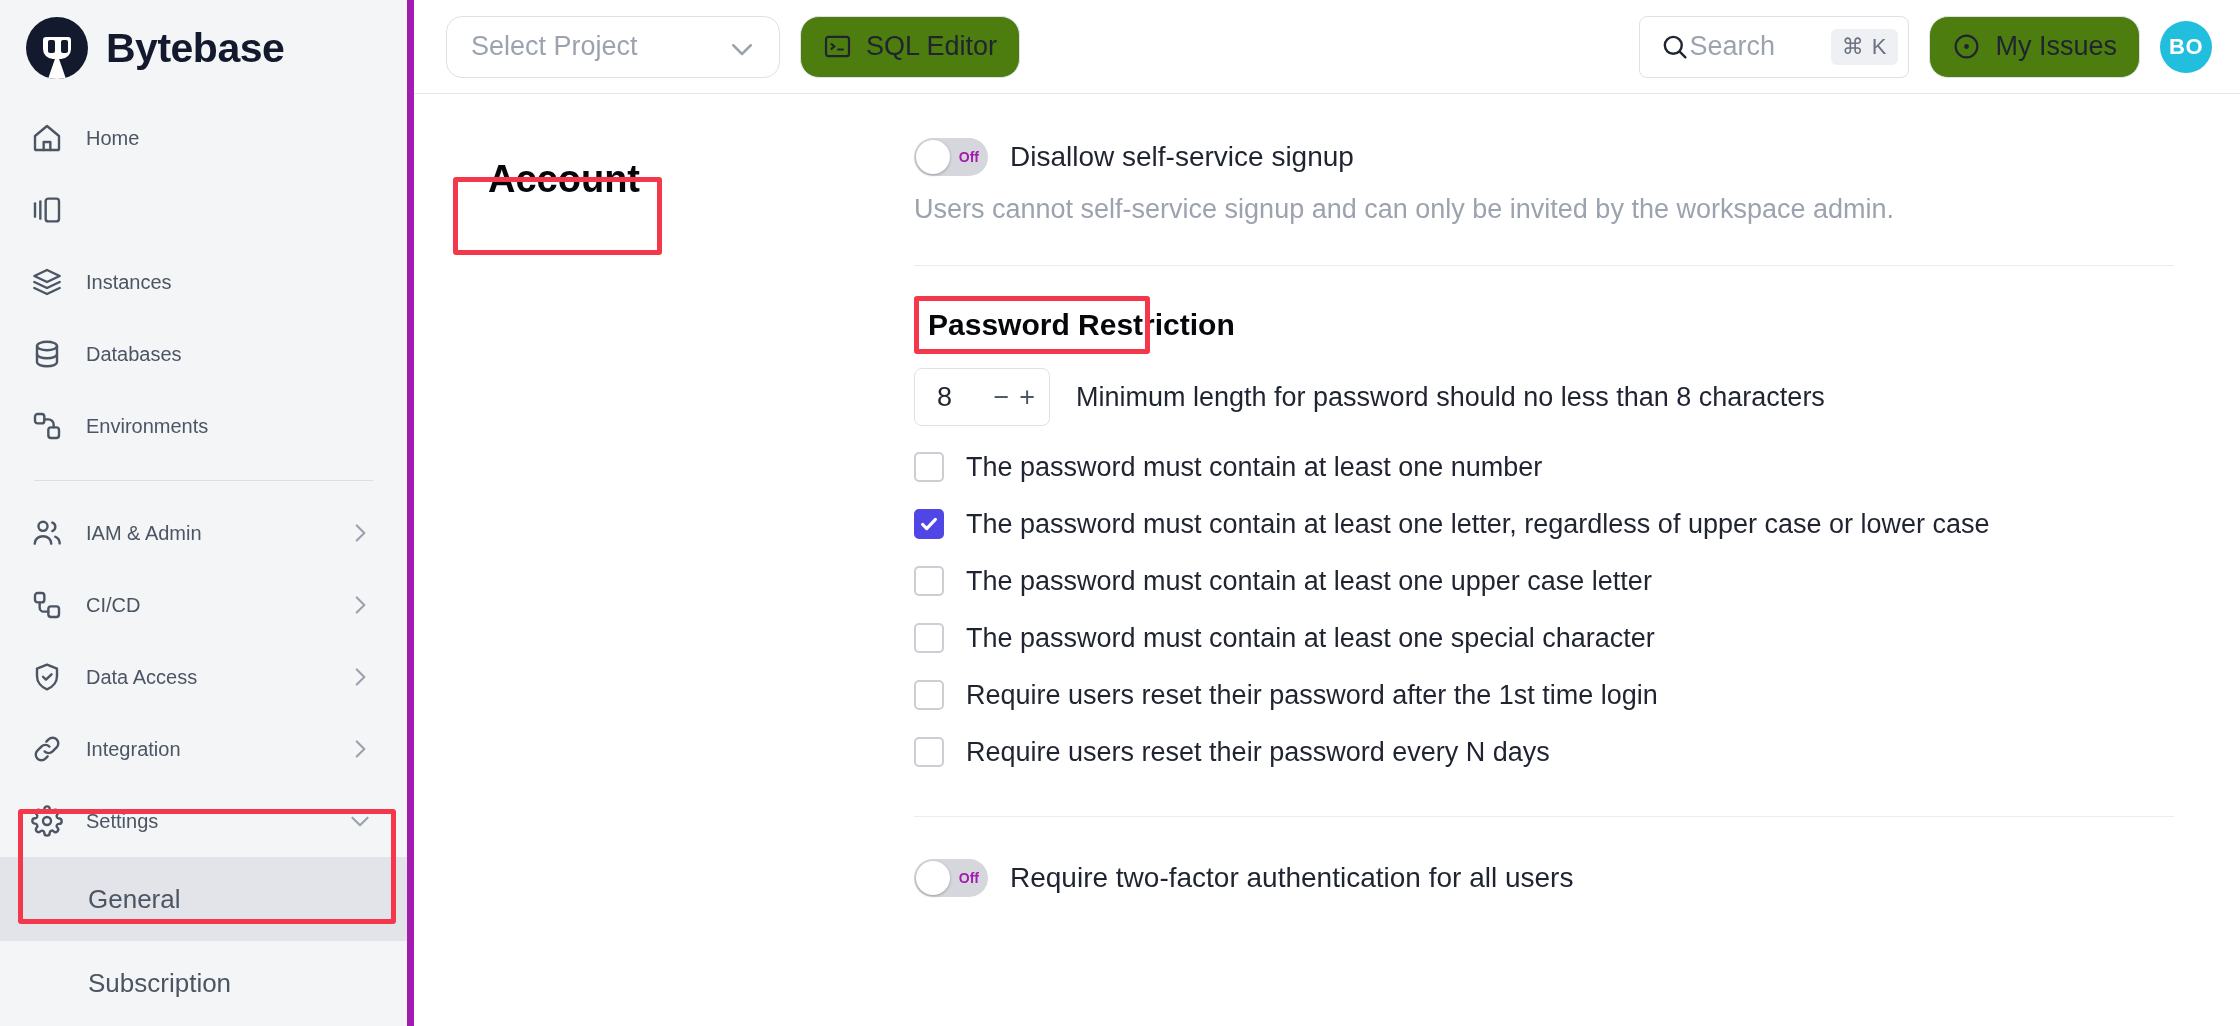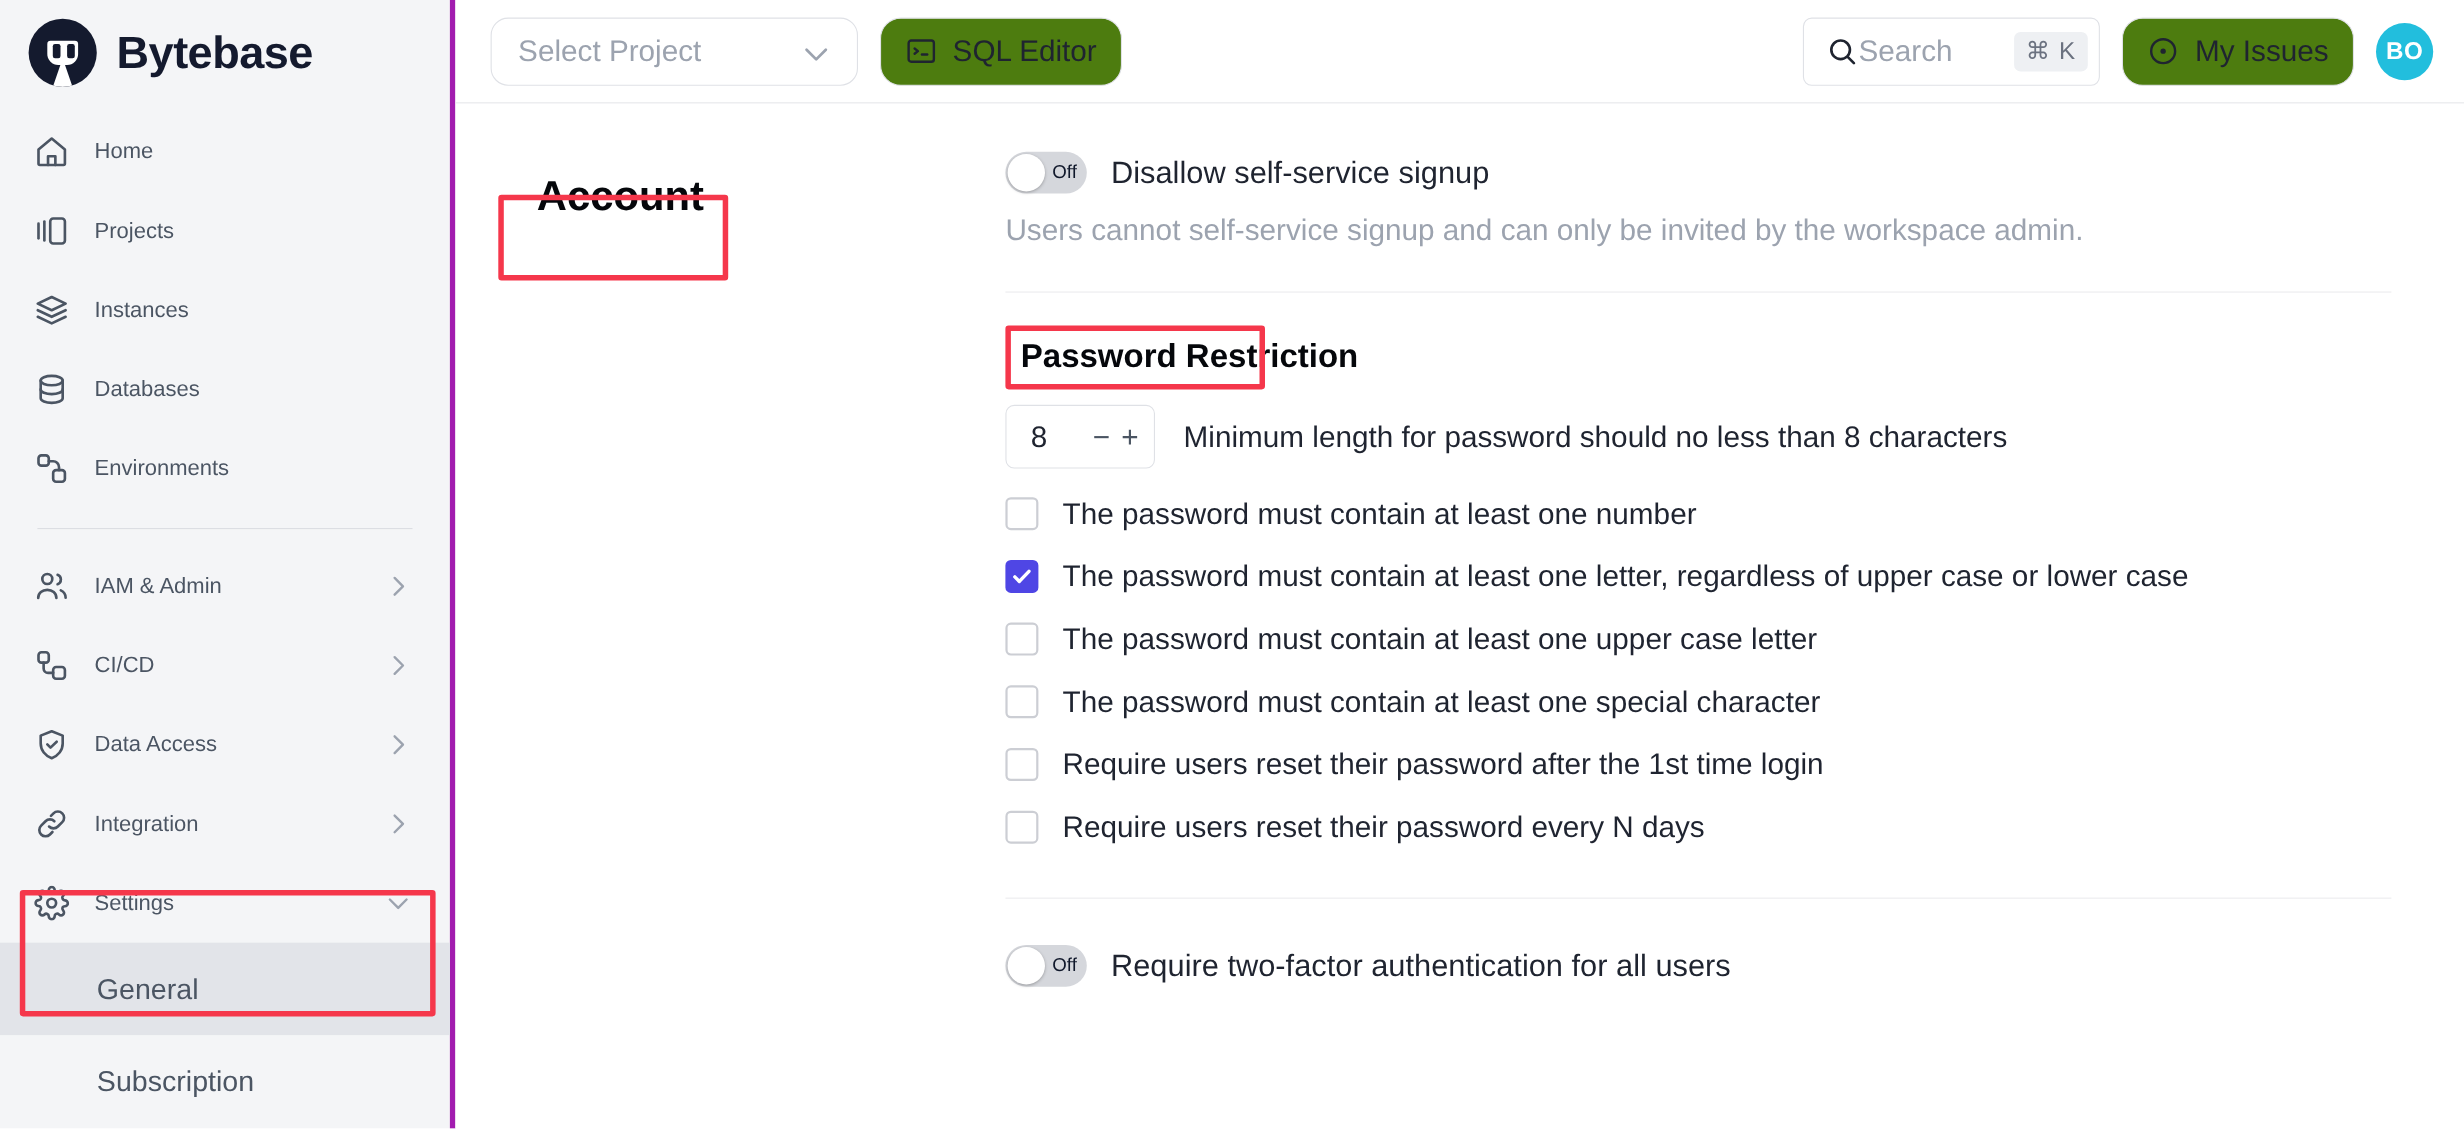--- a/index.html
+++ b/index.html
@@ -10,21 +10,21 @@
     font-family: "Liberation Sans", sans-serif;
     -webkit-font-smoothing: antialiased;
   }
   .app { display: flex; width: 2240px; height: 1026px; }
 
   
   .sidebar {
     width: 414px;
     height: 1026px;
     background: #f4f5f7;
-    border-right: 5px solid #a21caf;
+    border-right: 7px solid #a21caf;
     flex: 0 0 414px;
     position: relative;
     padding-top: 0;
   }
   .brand {
     display: flex; align-items: center; gap: 18px;
     height: 96px;
     padding-left: 26px;
   }
   .brand-mark {
@@ -163,21 +163,21 @@
     background: #d5d7dc;
     position: relative; flex: 0 0 74px;
     cursor: pointer;
     display:flex; align-items:center; justify-content:flex-end;
   }
   .toggle .knob {
     position: absolute; left: 2px; top: 2px;
     width: 34px; height: 34px; border-radius: 50%;
     background: #fff; box-shadow: 0 1px 3px rgba(0,0,0,.28);
   }
-  .toggle .state { font-size: 17px; color: #0f172a; padding-right: 9px; font-weight:400; }
+  .toggle .state { font-size: 14px; color: #a21caf; padding-right: 9px; font-weight:700; }
   .toggle-label { font-size: 28px; color: #1f2430; font-weight: 500; }
   .hint { font-size: 27px; color: #9ca3af; margin-top: 18px; }
 
   .hr { height: 1px; background: #ececee; margin: 40px 0 0 0; }
 
   .sub-head-wrap { position: relative; display: inline-block; padding: 12px 14px; margin-top: 30px; }
   .sub-head { font-size: 30px; font-weight: 700; color: #05070b; }
   #hl-pwd {
     position: absolute; left: 0; top: 0; width: 236px; height: 58px;
     border: 5px solid #f5374b; border-radius: 3px;
@@ -239,21 +239,20 @@
       </div>
 
       <div class="nav-item">
         <span class="ico">
           <svg viewBox="0 0 24 24" fill="none" stroke="#4b5563" stroke-width="1.8" stroke-linecap="round" stroke-linejoin="round">
               <path d="M3 7v10"></path>
               <path d="M7 5.5v13"></path>
               <rect x="11" y="3.5" width="10" height="17" rx="2"></rect>
             </svg>
         </span>
-        <span class="nav-label">Projects</span>
       </div>
 
       <div class="nav-item">
         <span class="ico">
           <svg viewBox="0 0 24 24" fill="none" stroke="#4b5563" stroke-width="1.8" stroke-linecap="round" stroke-linejoin="round">
               <path d="M12 3 2.5 7.5 12 12l9.5-4.5z"></path>
               <path d="M2.5 12 12 16.5 21.5 12"></path>
               <path d="M2.5 16.5 12 21l9.5-4.5"></path>
             </svg>
         </span>

